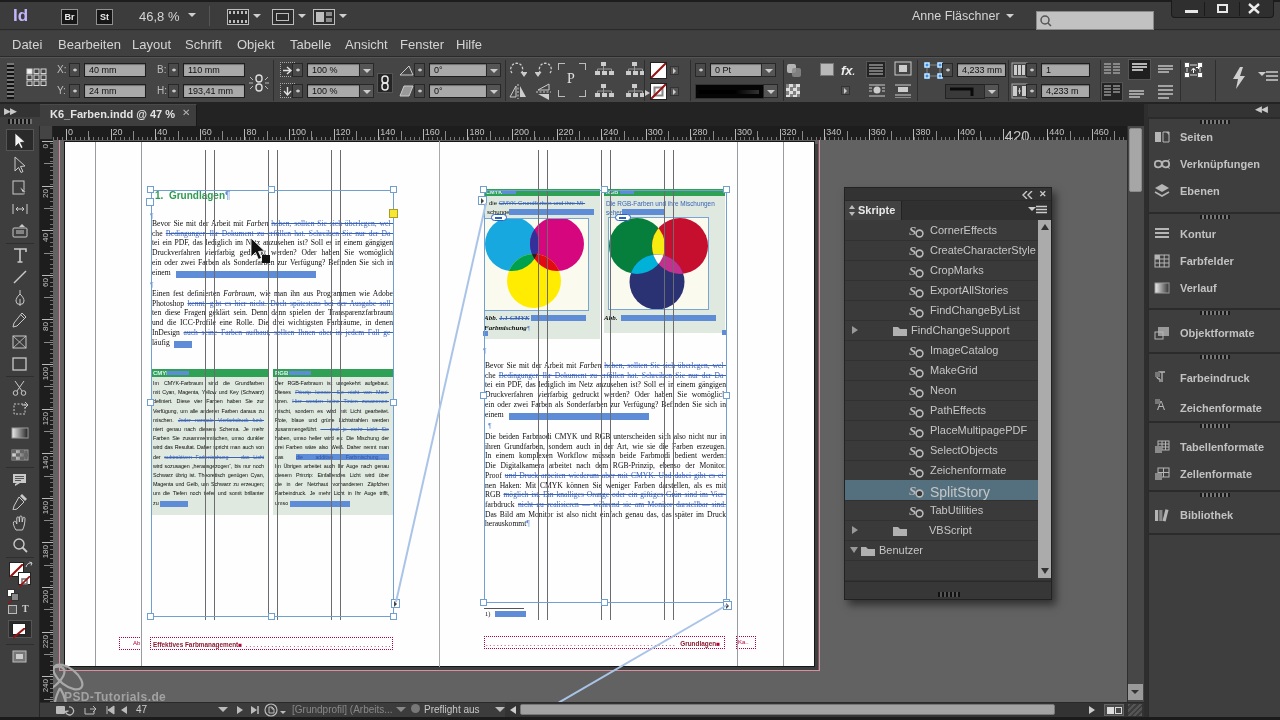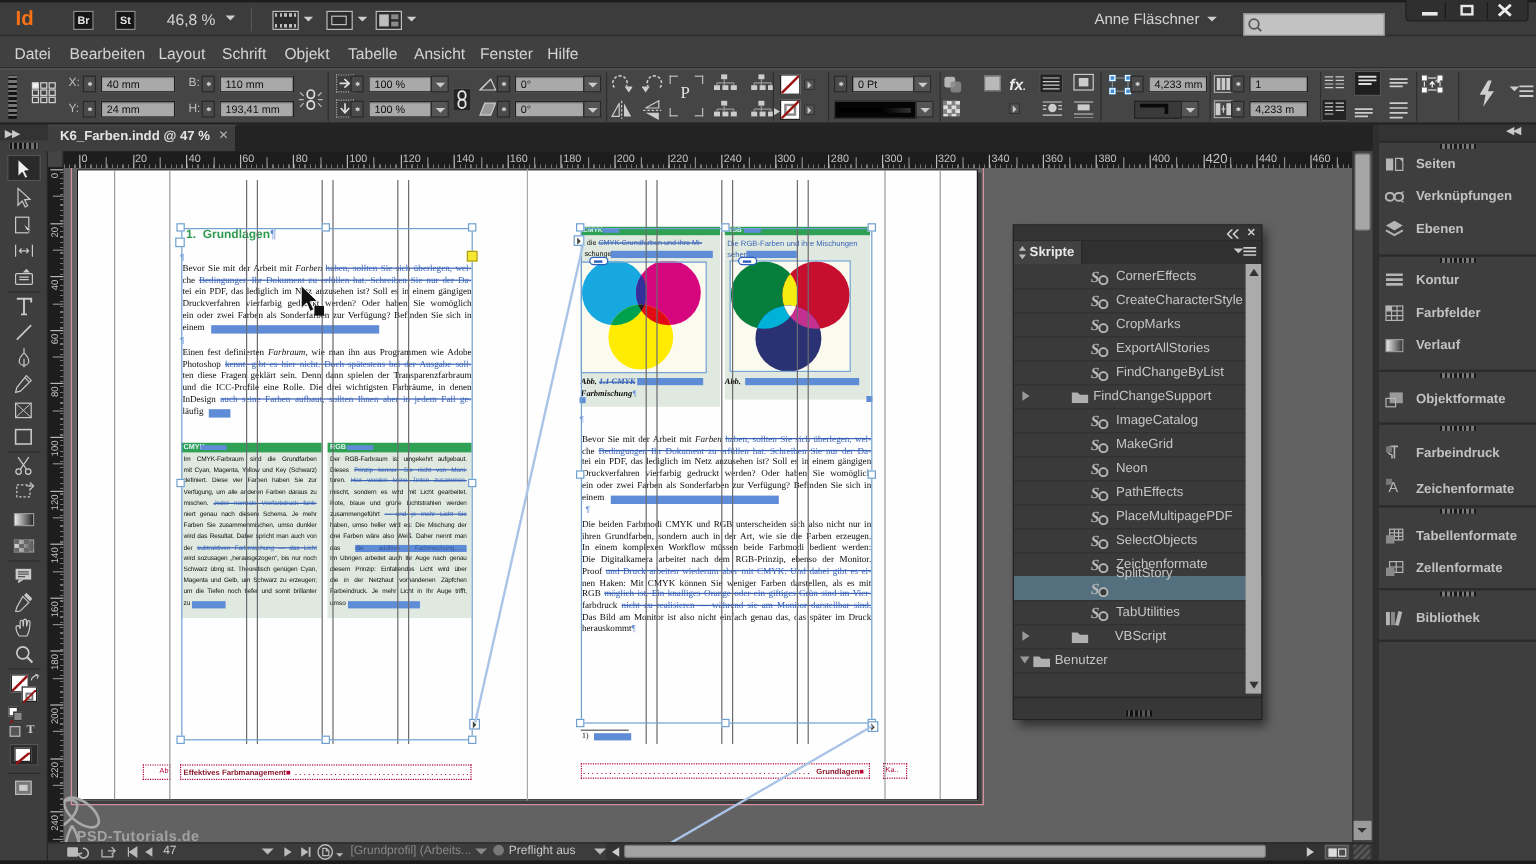--- a/index.html
+++ b/index.html
@@ -20,21 +20,21 @@
 .jl{position:absolute;text-align:justify;text-align-last:justify;color:#0d0d0d;overflow:hidden;white-space:nowrap}
 .bx{letter-spacing:-0.12px}
 .m{color:#3a63b8;text-decoration:line-through}
 .mb{background:#5f8cd7;color:#30549f}
 .bar{position:absolute;background:#5f8cd7}
 .hnd{position:absolute;width:7px;height:7px;background:#fff;border:1px solid #6fa0cf}
 </style></head><body>
 
 <div class="a" style="left:0;top:0;width:1280px;height:30px;background:#3c3c3c;border-bottom:1px solid #2a2a2a"></div>
 <div class="a" style="left:0;top:0;width:1280px;height:2px;background:#1d1d1d"></div>
-<div class="a" style="left:13px;top:6px;font-size:17px;font-weight:bold;color:#f97316;letter-spacing:0">Id</div>
+<div class="a" style="left:13px;top:6px;font-size:17px;font-weight:bold;color:#c4b5fd;letter-spacing:0">Id</div>
 <div class="a" style="left:61px;top:9px;width:17px;height:16px;background:#161616;border:1px solid #909090;color:#e8e8e8;font-size:9px;font-weight:bold;text-align:center;line-height:14px">Br</div>
 <div class="a" style="left:96px;top:9px;width:17px;height:16px;background:#161616;border:1px solid #909090;color:#e8e8e8;font-size:9px;font-weight:bold;text-align:center;line-height:14px">St</div>
 <div class="a mtxt" style="left:139px;top:9px">46,8 %</div>
 <div class="a" style="left:188px;top:13px;border:4px solid transparent;border-top-color:#cfcfcf"></div>
 <div class="a" style="left:209px;top:6px;width:1px;height:20px;background:#555"></div>
 <div class="a" style="left:227px;top:9px;width:22px;height:16px;border:1px solid #bdbdbd;background:#2c2c2c">
     <div style="position:absolute;left:1px;top:1px;width:18px;height:3px;background-image:repeating-linear-gradient(90deg,#bbb 0 2px,#2c2c2c 2px 4px)"></div>
     <div style="position:absolute;left:1px;bottom:1px;width:18px;height:3px;background-image:repeating-linear-gradient(90deg,#bbb 0 2px,#2c2c2c 2px 4px)"></div>
   </div>
 <div class="a" style="left:253px;top:14px;border:4px solid transparent;border-top-color:#cfcfcf"></div>
@@ -444,21 +444,21 @@
     <div style="position:absolute;left:838.1px;top:5px;width:1px;height:9px;background:#8a8a8a"></div>
     <div style="position:absolute;left:817.8px;top:1px;color:#c2c2c2;font-size:9px">360</div>
     <div style="position:absolute;left:860.4px;top:3px;width:1px;height:11px;background:#b9b9b9"></div>
     <div style="position:absolute;left:882.7px;top:5px;width:1px;height:9px;background:#8a8a8a"></div>
     <div style="position:absolute;left:862.4px;top:1px;color:#c2c2c2;font-size:9px">380</div>
     <div style="position:absolute;left:905.0px;top:3px;width:1px;height:11px;background:#b9b9b9"></div>
     <div style="position:absolute;left:927.3px;top:5px;width:1px;height:9px;background:#8a8a8a"></div>
     <div style="position:absolute;left:907.0px;top:1px;color:#c2c2c2;font-size:9px">400</div>
     <div style="position:absolute;left:949.6px;top:3px;width:1px;height:11px;background:#b9b9b9"></div>
     <div style="position:absolute;left:971.9px;top:5px;width:1px;height:9px;background:#8a8a8a"></div>
-    <div style="position:absolute;left:951.6px;top:1px;color:#c2c2c2;font-size:11px">420</div>
+    <div style="position:absolute;left:951.6px;top:1px;color:#c2c2c2;font-size:15px">420</div>
     <div style="position:absolute;left:994.2px;top:3px;width:1px;height:11px;background:#b9b9b9"></div>
     <div style="position:absolute;left:1016.5px;top:5px;width:1px;height:9px;background:#8a8a8a"></div>
     <div style="position:absolute;left:996.2px;top:1px;color:#c2c2c2;font-size:9px">440</div>
     <div style="position:absolute;left:1038.8px;top:3px;width:1px;height:11px;background:#b9b9b9"></div>
     <div style="position:absolute;left:1061.1px;top:5px;width:1px;height:9px;background:#8a8a8a"></div>
     <div style="position:absolute;left:1040.8px;top:1px;color:#c2c2c2;font-size:9px">460</div>
   </div>
 <div class="a" style="left:40px;top:140px;width:13px;height:562px;background:#1d1d1d;overflow:hidden">
     <div style="position:absolute;left:10px;top:0;width:3px;height:562px;background-image:repeating-linear-gradient(0deg,#757575 0 1px,transparent 1px 4.46px)"></div>
     <div style="position:absolute;left:2px;top:1.0px;width:11px;height:1px;background:#b9b9b9"></div>
@@ -1094,21 +1094,21 @@
       <text x="0" y="12" font-size="13" font-style="italic" font-weight="bold" fill="#b9b9b9" font-family="Liberation Serif">S</text>
       <circle cx="10.5" cy="10.5" r="3.4" fill="#3a3a3a" stroke="#b9b9b9" stroke-width="1.6"></circle>
     </svg>
     <div style="position:absolute;left:85px;top:276px;color:#c6c6c6;font-size:11px">Zeichenformate</div>
     <div style="position:absolute;left:0;top:292px;width:206px;height:20px;background:#54707f"></div>
     <div style="position:absolute;left:0;top:312px;width:206px;height:1px;background:#313131"></div>
     <svg style="position:absolute;left:64px;top:295px" width="15" height="15" viewBox="0 0 15 15">
       <text x="0" y="12" font-size="13" font-style="italic" font-weight="bold" fill="#b9b9b9" font-family="Liberation Serif">S</text>
       <circle cx="10.5" cy="10.5" r="3.4" fill="#3a3a3a" stroke="#b9b9b9" stroke-width="1.6"></circle>
     </svg>
-    <div style="position:absolute;left:85px;top:284px;color:#c6c6c6;font-size:11px">SplitStory</div>
+    <div style="position:absolute;left:85px;top:296px;color:#c6c6c6;font-size:14px">SplitStory</div>
     <div style="position:absolute;left:0;top:332px;width:206px;height:1px;background:#313131"></div>
     <svg style="position:absolute;left:64px;top:315px" width="15" height="15" viewBox="0 0 15 15">
       <text x="0" y="12" font-size="13" font-style="italic" font-weight="bold" fill="#b9b9b9" font-family="Liberation Serif">S</text>
       <circle cx="10.5" cy="10.5" r="3.4" fill="#3a3a3a" stroke="#b9b9b9" stroke-width="1.6"></circle>
     </svg>
     <div style="position:absolute;left:85px;top:316px;color:#c6c6c6;font-size:11px">TabUtilities</div>
     <div style="position:absolute;left:0;top:352px;width:206px;height:1px;background:#313131"></div>
     <svg style="position:absolute;left:6px;top:337px" width="8" height="10">
       <path d="M1 1 l6 4 -6 4 Z" fill="#999"></path>
     </svg>

